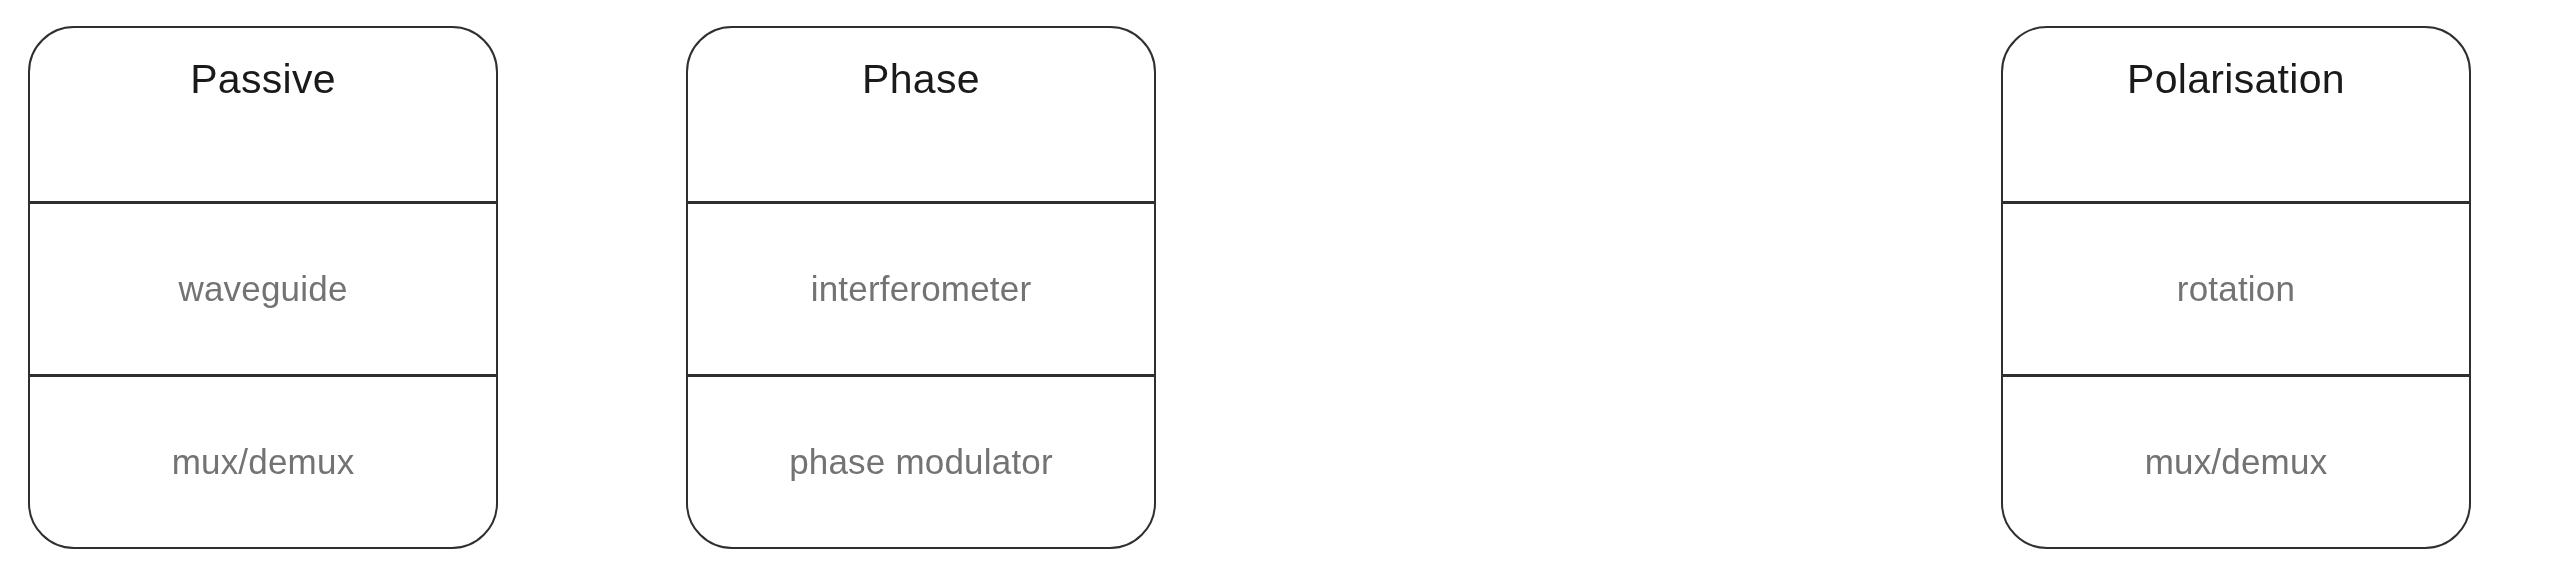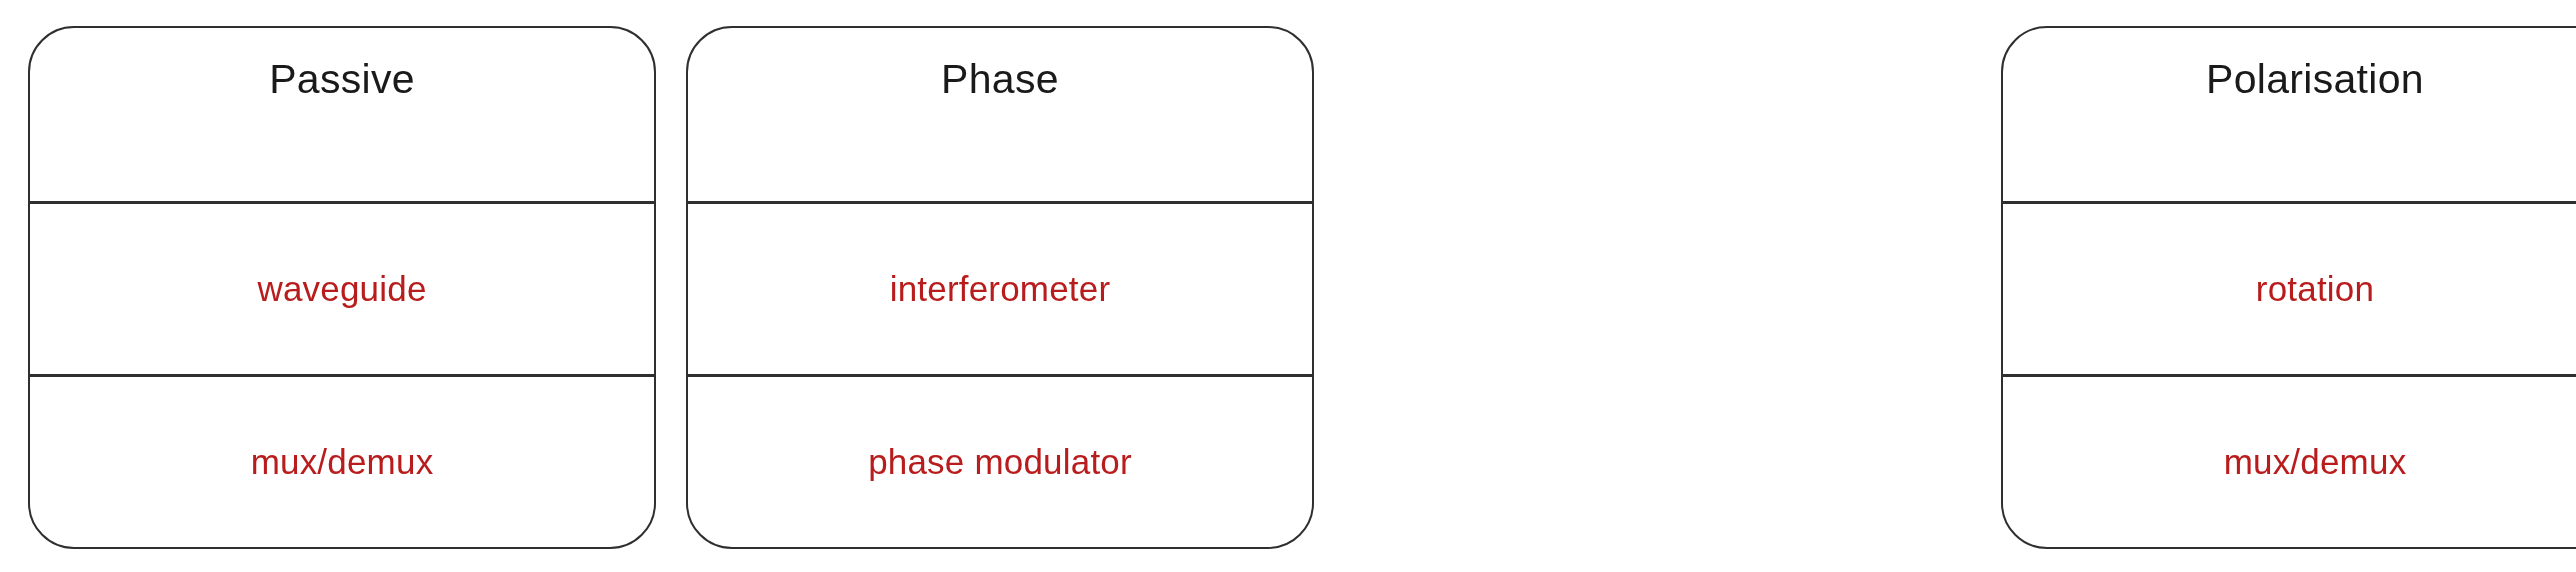--- a/index.html
+++ b/index.html
@@ -17,21 +17,21 @@
   #diagram {
     position: relative;
     width: 2576px;
     height: 572px;
     background: #ffffff;
   }
 
   .card {
     position: absolute;
     top: 26px;
-    width: 628px;
+    width: 470px;
     height: 523px;
     box-sizing: border-box;
     border: 2.9px solid #2f2f2f;
     border-radius: 46px;
     background: #ffffff;
     display: flex;
     flex-direction: column;
     overflow: hidden;
   }
 
@@ -62,21 +62,21 @@
     box-sizing: border-box;
   }
 
   .card-row:last-child {
     border-bottom: none;
   }
 
   .card-row-label {
     font-size: 35px;
     line-height: 1.1;
-    color: #b91c1c;
+    color: #737373;
     letter-spacing: 0.2px;
     white-space: nowrap;
   }
 </style>
 </head>
 <body>
 
 <div id="diagram">
 
   <div class="card" style="left:28px;">

